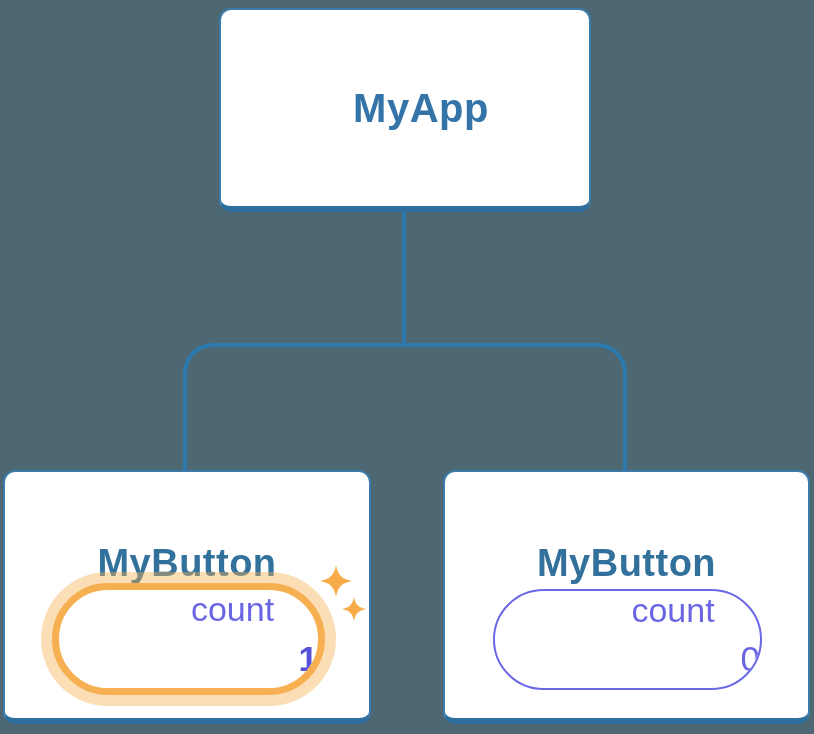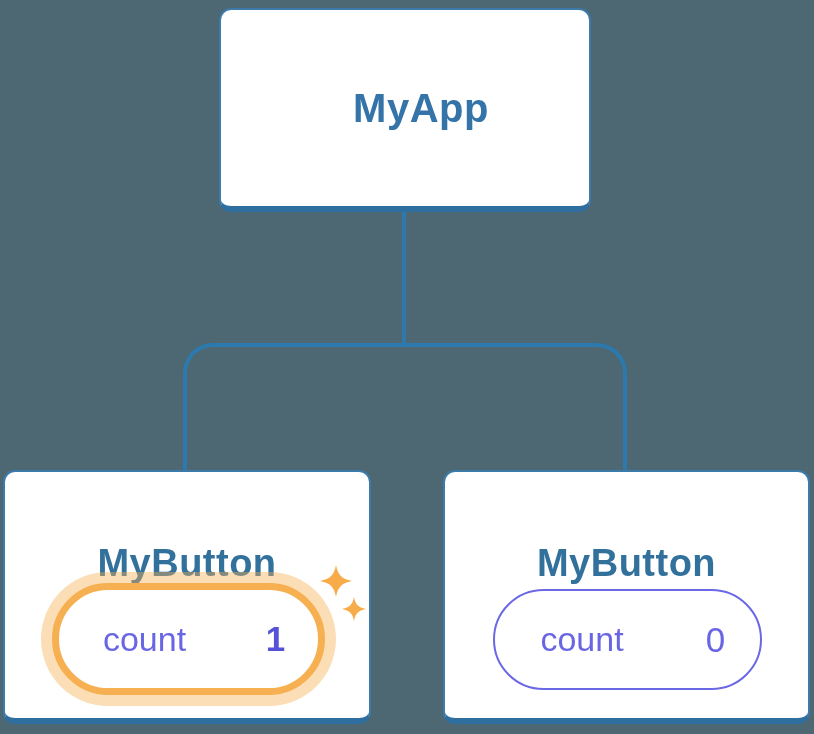--- a/index.html
+++ b/index.html
@@ -37,21 +37,21 @@
     position:absolute; box-sizing:border-box;
     left:183px; top:343px; width:444px; height:127px;
     border:4px solid #2c79ae; border-bottom:none;
     border-radius:30px 30px 0 0;
   }
   #left-card  { left:3px;   top:470px; width:368px; height:254px; }
   #right-card { left:443px; top:470px; width:367px; height:254px; }
 
   .pill {
     position:absolute; box-sizing:border-box;
-    display:flex; align-items:center; overflow:hidden;
+    display:flex; align-items:flex-end; overflow:hidden;flex-direction:column;
   }
   #left-pill {
     left:47px; top:111px; width:273px; height:112px;
     border:7px solid #f6b052; border-radius:60px;
     box-shadow:0 0 0 11px rgba(246,176,82,0.42);
     background:#ffffff;
   }
   #right-pill {
     left:48px; top:117px; width:269px; height:101px;
     border:2px solid #6b68e6; border-radius:52px;

